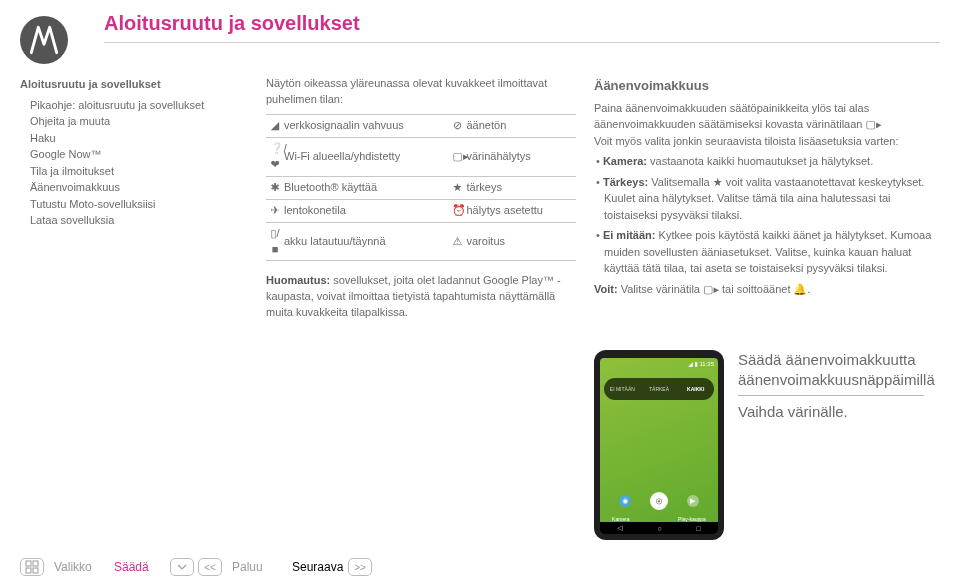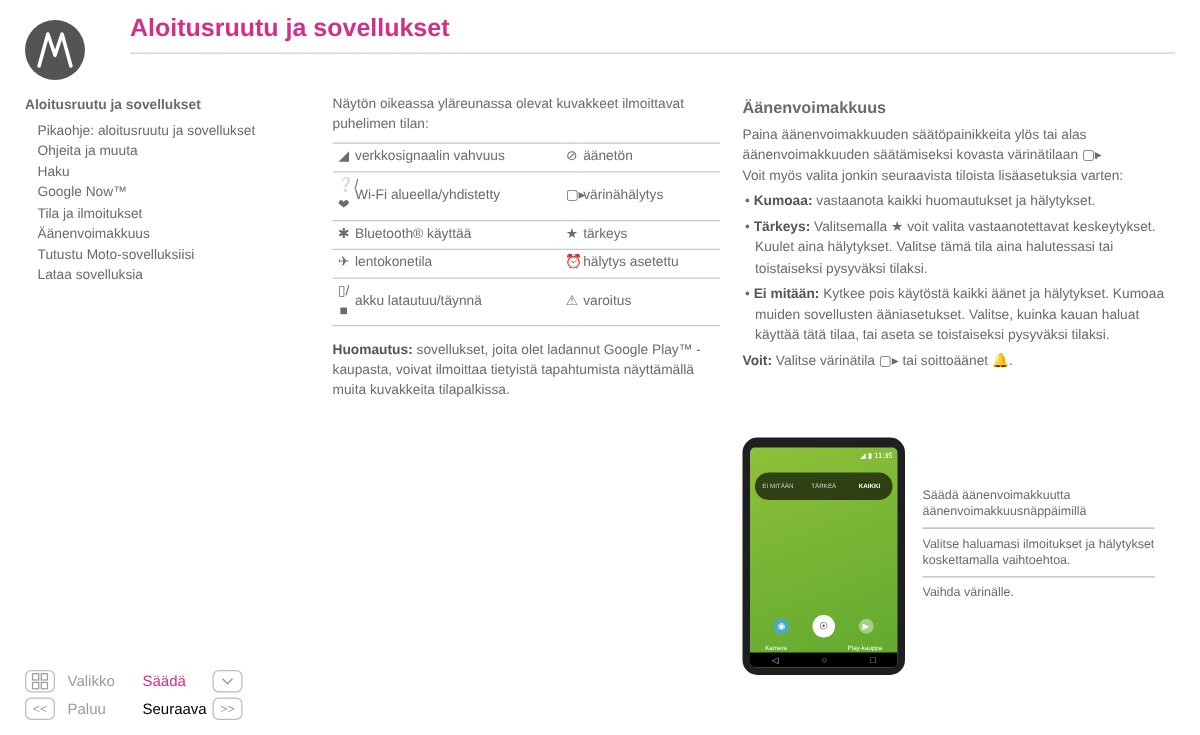--- a/index.html
+++ b/index.html
@@ -99,28 +99,28 @@
     justify-content: space-around;
   }
   .vol-buttons .seg { flex: 1; text-align: center; padding: 0 2px; }
   .vol-buttons .seg.active { color: #fff; font-weight: bold; }
   .dots { position: absolute; bottom: 24px; width: 100%; display: flex; justify-content: space-around; padding: 0 10px; }
   .dot { width: 12px; height: 12px; border-radius: 50%; background: rgba(255,255,255,0.4); display: flex; align-items: center; justify-content: center; font-size: 7px; color: #fff; }
   .dot.center { background: #fff; color: #555; width: 18px; height: 18px; border-radius: 50%; margin-top: -3px; }
   .dot.blue { background: #4aa8d6; }
   .dot-lbl { position: absolute; bottom: 12px; width: 100%; display: flex; justify-content: space-around; font-size: 5px; color: #fff; }
   .navbar { position: absolute; bottom: 0; width: 100%; height: 12px; background: #000; display: flex; justify-content: space-around; align-items: center; font-size: 7px; color: #ccc; }
-  .callouts { width: 186px; font-size: 10px; line-height: 1.3; margin-top: 40px; }
+  .callouts { width: 186px; font-size: 15px; line-height: 1.3; }
   .callouts .co { border-top: 1px solid #b7b7b7; padding: 6px 0; }
   .callouts .co:first-child { border-top: none; padding-top: 0; }
 
   .bottom-nav {
     position: absolute;
     bottom: 12px; left: 20px;
-    display: flex; flex-direction: column; gap: 4px;
+    display: flex; gap: 4px;
   }
   .bottom-nav .row { display: flex; align-items: center; gap: 10px; font-size: 12px; color: #9c9c9c; }
   .nib { display: inline-flex; align-items: center; justify-content: center; width: 24px; height: 18px; border: 1px solid #bcbcbc; border-radius: 5px; font-size: 10px; color: #9c9c9c; }
   .nib.grid svg { width: 14px; height: 14px; }
   .nib.down svg { width: 10px; height: 10px; }
   .mini-icon { display: inline-block; width: 10px; text-align: center; }
 </style>
 </head>
 <body>
 
@@ -184,21 +184,21 @@
     <span class="b">Huomautus:</span><span> sovellukset, joita olet ladannut Google Play™ -kaupasta, voivat ilmoittaa tietyistä tapahtumista näyttämällä muita kuvakkeita tilapalkissa.</span>
   </div>
 </div>
 
 <div class="col3">
   <h3>Äänenvoimakkuus</h3>
   <div>
     <span>Paina äänenvoimakkuuden säätöpainikkeita ylös tai alas äänenvoimakkuuden säätämiseksi kovasta värinätilaan </span><span class="mini-icon">▢▸</span><span>.</span>
   </div>
   <div>Voit myös valita jonkin seuraavista tiloista lisäasetuksia varten:</div>
-  <div class="bullet"><span class="b">Kumoaa:</span><span> vastaanota kaikki huomautukset ja hälytykset.</span></div>
+  <div class="bullet"><span class="b">Kamera:</span><span> vastaanota kaikki huomautukset ja hälytykset.</span></div>
   <div class="bullet"><span class="b">Tärkeys:</span><span> Valitsemalla ★ voit valita vastaanotettavat keskeytykset. Kuulet aina hälytykset. Valitse tämä tila aina halutessasi tai toistaiseksi pysyväksi tilaksi.</span></div>
   <div class="bullet"><span class="b">Ei mitään:</span><span> Kytkee pois käytöstä kaikki äänet ja hälytykset. Kumoaa muiden sovellusten ääniasetukset. Valitse, kuinka kauan haluat käyttää tätä tilaa, tai aseta se toistaiseksi pysyväksi tilaksi.</span></div>
   <div style="margin-top:4px">
     <span class="b">Voit:</span><span> Valitse värinätila ▢▸ tai soittoäänet 🔔.</span>
   </div>
 </div>
 
 <div class="phone-area">
   <div class="phone">
     <div class="screen">
@@ -220,21 +220,20 @@
       </div>
       <div class="navbar">
         <span>◁</span>
         <span>○</span>
         <span>□</span>
       </div>
     </div>
   </div>
   <div class="callouts">
     <div class="co">Säädä äänenvoimakkuutta äänenvoimakkuusnäppäimillä</div>
-    <div class="co">Valitse haluamasi ilmoitukset ja hälytykset koskettamalla vaihtoehtoa.</div>
     <div class="co">Vaihda värinälle.</div>
   </div>
 </div>
 
 <div class="bottom-nav">
   <div class="row">
     <span class="nib grid">
       <svg viewBox="0 0 14 14">
           <rect x="1" y="1" width="5" height="5" fill="none" stroke="#9c9c9c"></rect>
           <rect x="8" y="1" width="5" height="5" fill="none" stroke="#9c9c9c"></rect>

